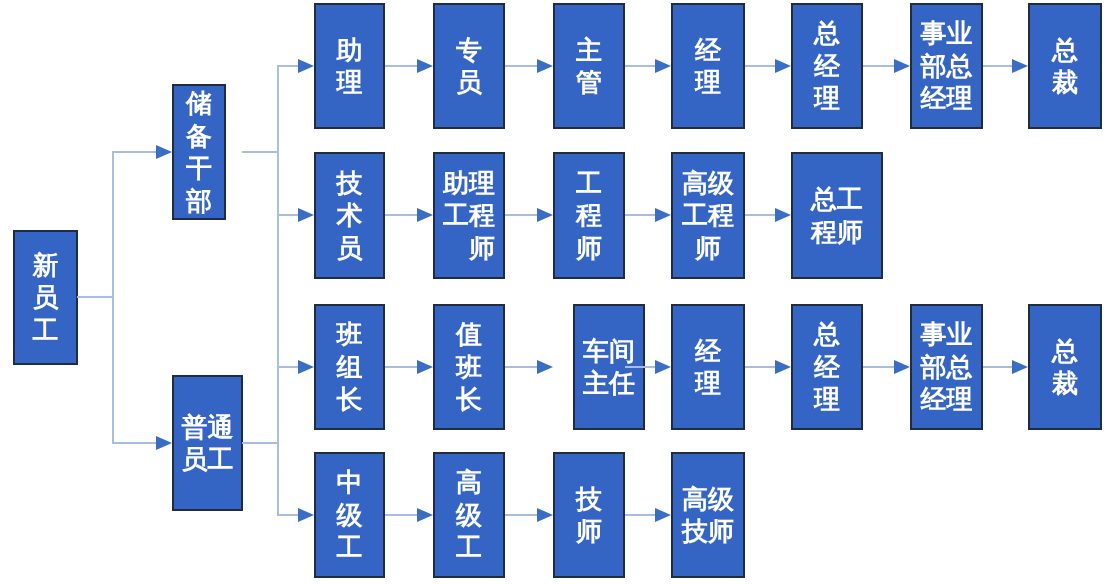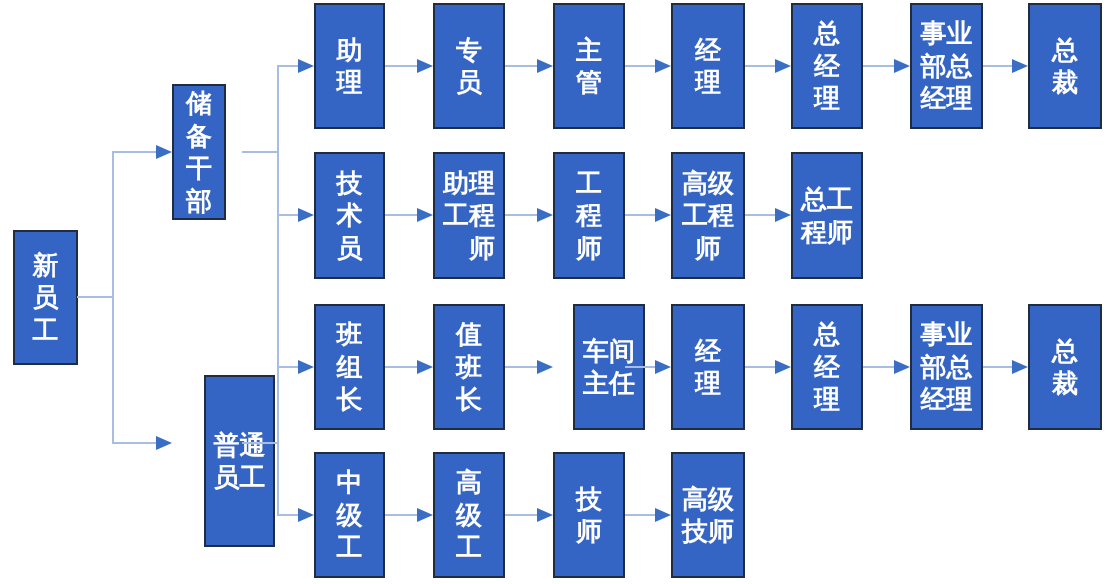--- a/index.html
+++ b/index.html
@@ -61,21 +61,21 @@
 </head>
 <body>
 
 <div class="canvas">
 
   <div class="node" style="left:13px;top:230px;width:65px;height:135px;">新
 员
 工</div>
   <div class="node" style="left:172px;top:84px;width:54px;height:136px;">储备
 干部</div>
-  <div class="node" style="left:172px;top:375px;width:71px;height:172px;margin-left:32px;">普通
+  <div class="node" style="left:172px;top:375px;width:71px;height:136px;">普通
 员工</div>
 
   <div class="node" style="left:314px;top:3px;width:71px;height:126px;">助
 理</div>
   <div class="node" style="left:433px;top:3px;width:72px;height:126px;">专
 员</div>
   <div class="node" style="left:553px;top:3px;width:72px;height:126px;">主
 管</div>
   <div class="node" style="left:671px;top:3px;width:74px;height:126px;">经
 理</div>
@@ -93,21 +93,21 @@
 员</div>
   <div class="node" style="left:433px;top:152px;width:72px;height:127px;text-align:right;">助理
 工程
 师</div>
   <div class="node" style="left:553px;top:152px;width:72px;height:127px;">工
 程
 师</div>
   <div class="node" style="left:671px;top:152px;width:74px;height:127px;">高级
 工程
 师</div>
-  <div class="node" style="left:791px;top:152px;width:72px;height:127px;">总工
+  <div class="node" style="left:791px;top:152px;width:92px;height:127px;">总工
 程师</div>
 
   <div class="node" style="left:314px;top:304px;width:71px;height:126px;">班
 组
 长</div>
   <div class="node" style="left:433px;top:304px;width:72px;height:126px;">值
 班
 长</div>
   <div class="node" style="left:553px;top:304px;width:72px;height:126px;margin-left:20px;">车间
 主任</div>

